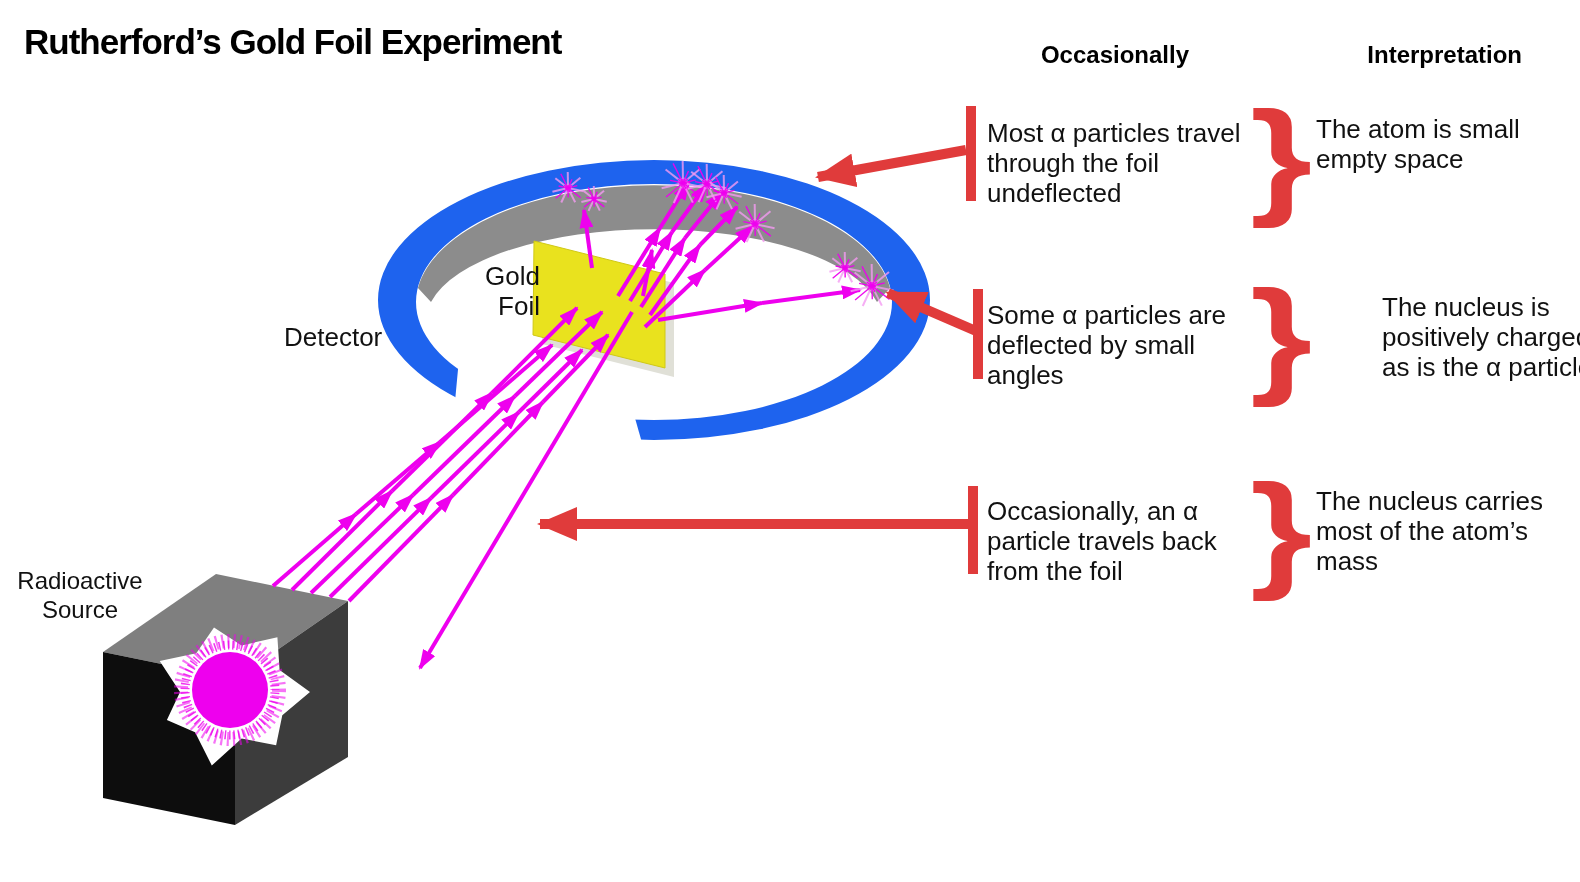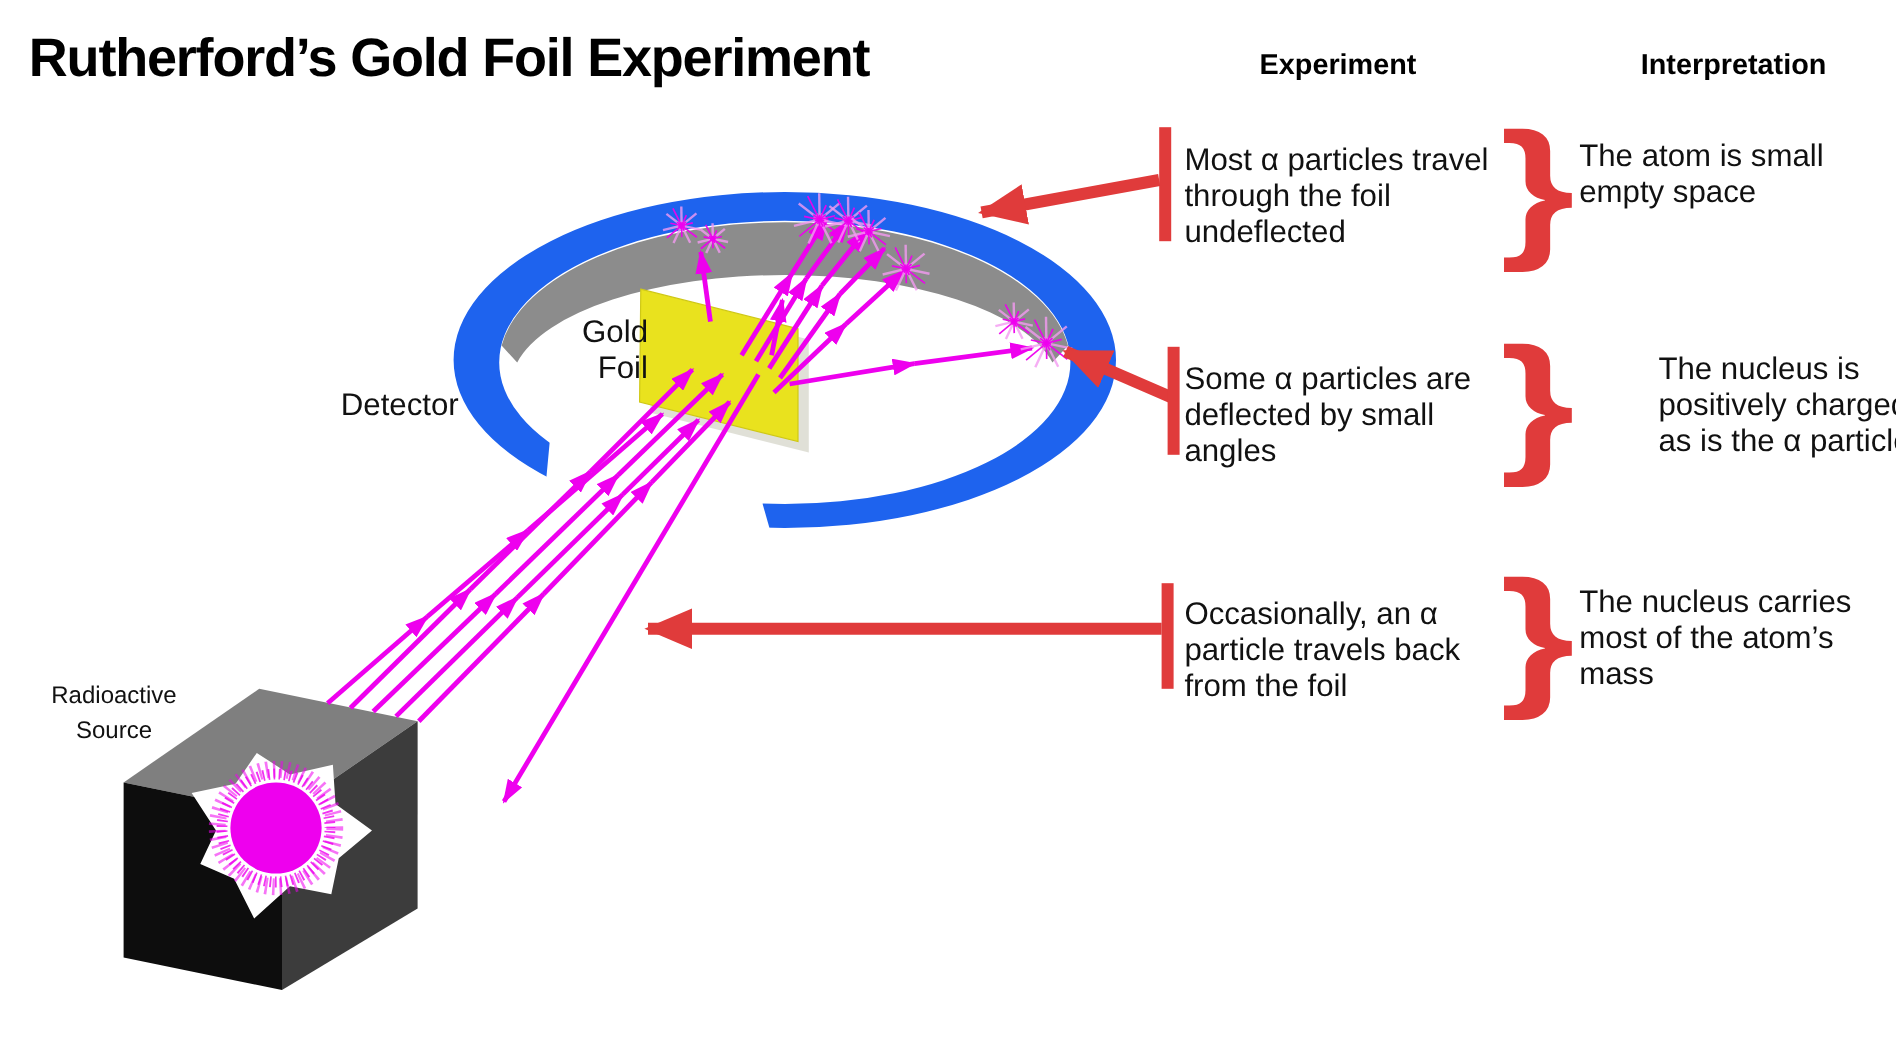--- a/index.html
+++ b/index.html
@@ -4,21 +4,21 @@
 <style>
   html,body{margin:0;padding:0;background:#ffffff;}
   #stage{
     position:relative;width:1580px;height:882px;background:#ffffff;overflow:hidden;
     font-family:"Liberation Sans","DejaVu Sans",sans-serif;color:#111;
   }
   #diagram{position:absolute;left:0;top:0;width:1580px;height:882px;}
   .abs{position:absolute;}
   .pre{white-space:pre-line;}
   #page-title{
-    left:24px;top:22px;font-size:45px;font-weight:bold;letter-spacing:-1px;color:#000;
+    left:24px;top:22px;font-size:35px;font-weight:bold;letter-spacing:-1px;color:#000;
   }
   .col-header{font-size:24px;font-weight:bold;color:#000;}
   #col-observation{left:1040px;top:41px;width:150px;text-align:center;}
   #col-interpretation{left:1332px;top:41px;width:170px;text-align:right;margin-left:20px;}
   .obs-text{font-size:26px;line-height:30px;width:290px;}
   .interp-text{font-size:26px;line-height:30px;width:250px;}
   #obs-1{left:987px;top:118px;}
   #obs-2{left:987px;top:300px;}
   #obs-3{left:987px;top:496px;}
   #interp-1{left:1316px;top:114px;}
@@ -32,21 +32,21 @@
     font-size:128px;line-height:120px;height:120px;font-weight:bold;color:#e03b3b;
     transform:scaleX(1.25);transform-origin:left center;
   }
   #brace-1{left:1250px;top:97px;}
   #brace-2{left:1250px;top:276px;}
   #brace-3{left:1250px;top:470px;}
   .diagram-label{font-size:26px;line-height:30px;color:#111;}
   #detector-label{left:284px;top:322px;}
   #gold-foil-label{left:440px;top:261px;width:100px;text-align:right;}
   #beam-label{left:152px;top:442px;}
-  #source-label{left:15px;top:566px;width:160px;text-align:center;font-size:20px;line-height:29px;}
+  #source-label{left:0;top:566px;width:160px;text-align:center;font-size:24px;line-height:29px;}
 </style>
 </head>
 <body>
 
 <div id="stage">
 
   <svg id="diagram" viewBox="0 0 1580 882" xmlns="http://www.w3.org/2000/svg">
       <defs>
         <marker id="mMag" viewBox="0 0 5 3.5" refX="4.5" refY="1.75" markerWidth="5" markerHeight="3.5" orient="auto">
           <path d="M0,0 L5,1.75 L0,3.5 z" fill="#ee00ee"></path>
@@ -209,21 +209,21 @@
       <line x1="875.8775219859357" y1="286.804004507814" x2="859.0749267135477" y2="283.3199849739533" stroke="#ee00ee" stroke-width="1.4" opacity="0.95"></line>
       <line x1="874.9816656307645" y1="291.88809562306164" x2="862.0611145641183" y2="266.37301458979454" stroke="#ee00ee" stroke-width="1.4" opacity="0.95"></line>
       <line x1="870.3533237500656" y1="289.6013965802035" x2="877.4889208331148" y2="273.9953447326548" stroke="#ee00ee" stroke-width="1.4" opacity="0.95"></line>
       <line x1="966" y1="150" x2="818" y2="177" stroke="#e03b3b" stroke-width="10" marker-end="url(#mRed)"></line>
       <line x1="976" y1="331" x2="888" y2="293" stroke="#e03b3b" stroke-width="10" marker-end="url(#mRed)"></line>
       <line x1="968" y1="524" x2="540" y2="524" stroke="#e03b3b" stroke-width="10" marker-end="url(#mRed)"></line>
     </svg>
 
   <div id="page-title" class="abs">Rutherford’s Gold Foil Experiment</div>
 
-  <div id="col-observation" class="abs col-header">Experiment</div>
+  <div id="col-observation" class="abs col-header">Occasionally</div>
   <div id="col-interpretation" class="abs col-header">Interpretation</div>
 
   <div id="bar-1" class="abs red-bar"></div>
   <div id="obs-1" class="abs obs-text pre">Most α particles travel
 through the foil
 undeflected</div>
   <div id="brace-1" class="abs brace">}</div>
   <div id="interp-1" class="abs interp-text pre">The atom is small
 empty space</div>
 

